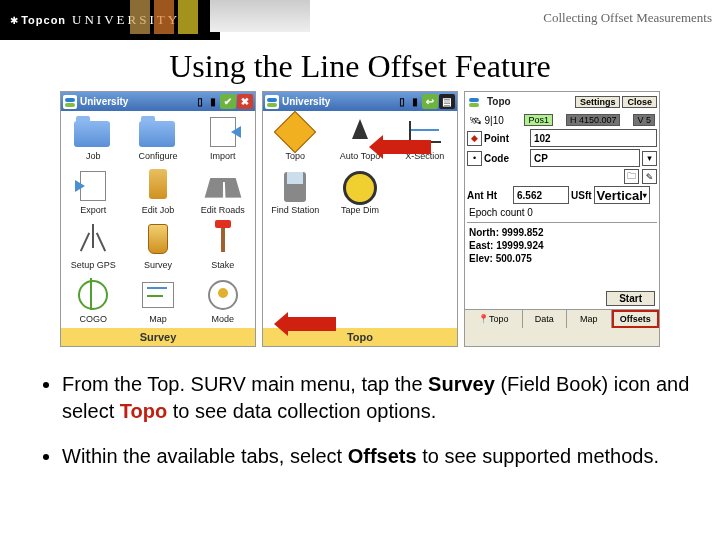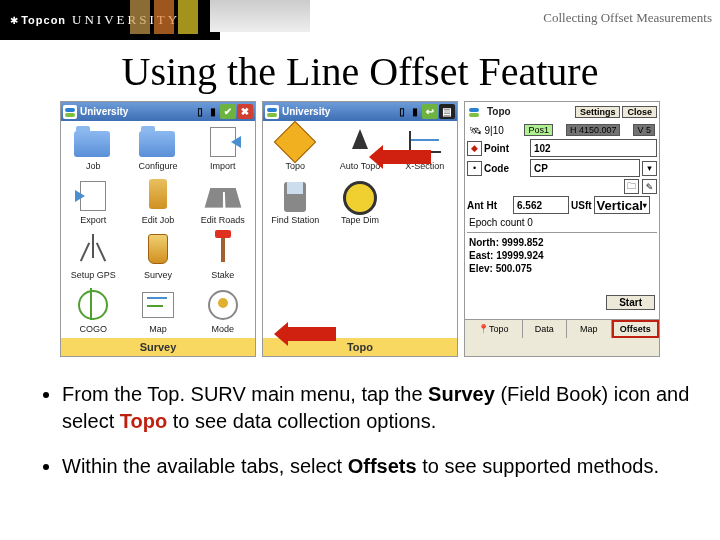--- a/index.html
+++ b/index.html
@@ -55,21 +55,21 @@
     position: absolute;
     right: 8px;
     top: 10px;
     font-family: Georgia, serif;
     font-size: 13px;
     color: #666;
   }
   .title {
     text-align: center;
     font-family: Georgia, 'Times New Roman', serif;
-    font-size: 40px;
+    font-size: 32px;
     margin: 8px 0 6px 0;
   }
   .screens {
     display: flex;
     justify-content: center;
     gap: 6px;
     margin: 0 auto;
   }
   .device {
     width: 196px;
@@ -164,21 +164,21 @@
   .mini-tab.alt { background:#737373;}
   .s3-row { display:flex; align-items:center; margin:2px 0; gap:2px;}
   .s3-label { width:44px; font-size:10px; font-weight:bold;}
   .s3-icon { width:13px; height:13px; border:1px solid #555; display:inline-flex; align-items:center; justify-content:center; font-size:9px; background:#fff;}
   .s3-input { flex:1; height:16px; border:1px solid #555; background:#fff; font-size:10px; padding:0 3px; display:flex; align-items:center; font-weight:bold;}
   .s3-value { border:1px solid #555; background:#fff; font-size:10px; padding:0 3px; height:16px; display:flex; align-items:center; font-weight:bold;}
   .s3-dd { width:50px; border:1px solid #555; background:#fff; height:16px; display:flex; align-items:center; justify-content:space-between; padding:0 2px; font-size:13px; font-weight:bold;}
   .s3-dd::after{content:"▾"; font-size:8px;}
   .s3-text { font-size:10px; padding:1px 2px;}
   .s3-hr { border:none; border-top:1px solid #999; margin:3px 0;}
-  .s3-start { position:absolute; right:4px; bottom:28px; border:1px solid #555; background:#ece9d8; padding:1px 12px; font-size:10px; font-weight:bold;}
+  .s3-start { position:absolute; right:4px; bottom:22px; border:1px solid #555; background:#ece9d8; padding:1px 12px; font-size:10px; font-weight:bold;}
   .s3-tabs { position:absolute; bottom:0; left:0; right:0; height:18px; display:flex; background:#ece9d8; border-top:1px solid #999;}
   .s3-tab { flex:1; font-size:9px; display:flex; align-items:center; justify-content:center; border-right:1px solid #999; background:#ece9d8;}
   .s3-tab.sel { background:#ece9d8; border:2px solid #c02010; font-weight:bold; color:#000;}
   .s3-tab.first { flex:1.3;}
   .dev3-titlebar { height:19px; background:#fff; display:flex; align-items:center; padding:0 2px; font-size:10px; border-bottom:1px solid #999;}
   .dev3-titlebar .t { font-weight:bold; margin-left:3px; color:#222;}
   .dev3-btn { border:1px solid #555; background:#ece9d8; font-size:9px; padding:0 4px; margin-left:2px; font-weight:bold;}
 
   .bullets { margin: 24px 22px 0 22px; font-size: 20px; line-height: 1.35;}
   .bullets li { margin-bottom: 18px; }

